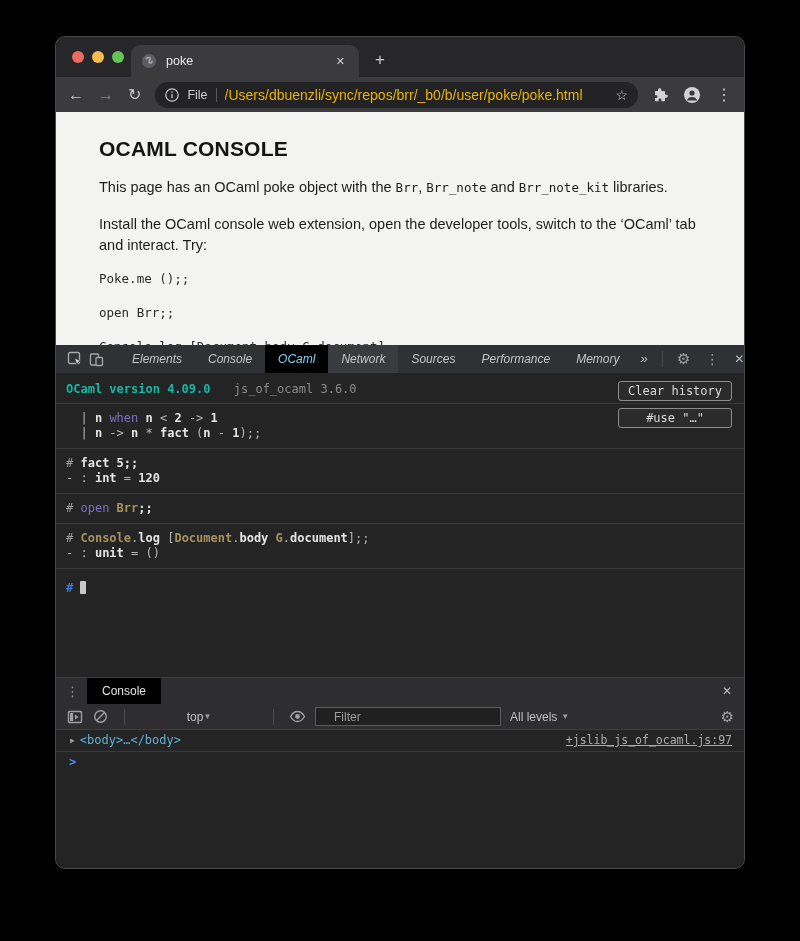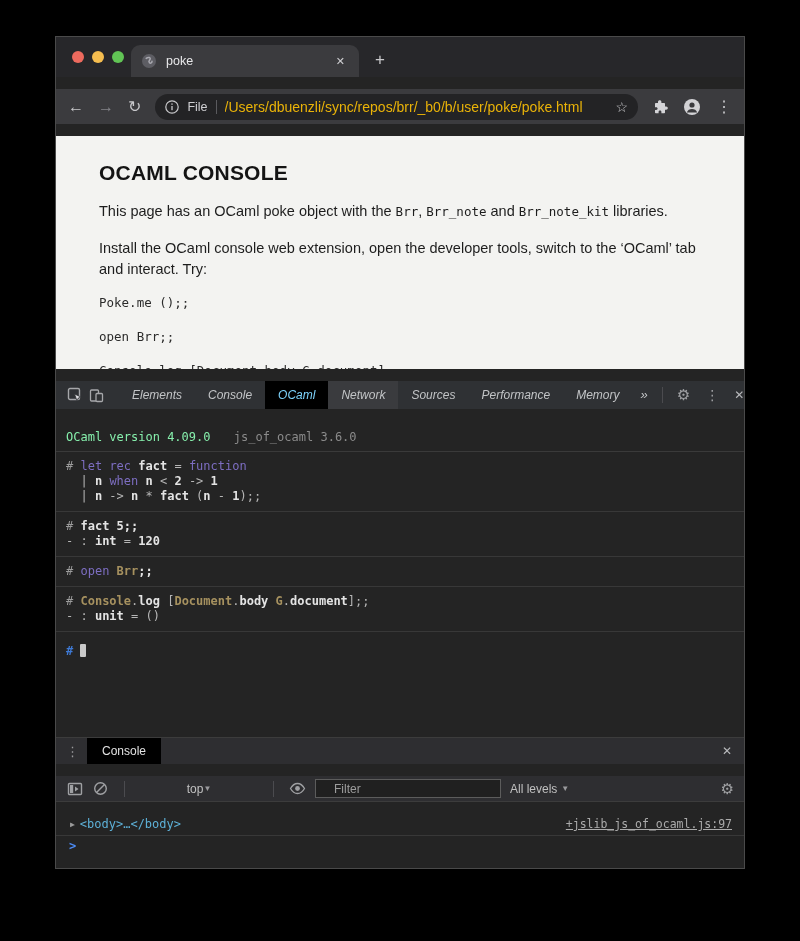--- a/index.html
+++ b/index.html
@@ -1,19 +1,19 @@
 <!DOCTYPE html>
 <html><head>
 <meta charset="utf-8">
 <style>
   html,body{margin:0;padding:0;background:#000;}
   body{width:800px;height:941px;position:relative;font-family:"Liberation Sans",sans-serif;-webkit-font-smoothing:antialiased;}
   .window{position:absolute;left:55px;top:36px;width:690px;height:833px;background:#242424;
-    border:1px solid #4a4a4a;border-radius:0;overflow:hidden;display:flex;flex-direction:column;
-    box-shadow:0 22px 60px rgba(0,0,0,.65);box-sizing:border-box;gap:12px;}
+    border:1px solid #4a4a4a;border-radius:10px;overflow:hidden;display:flex;flex-direction:column;
+    box-shadow:0 22px 60px rgba(0,0,0,.65);box-sizing:border-box;}
   
   .tabstrip{height:40px;background:#27272a;display:flex;align-items:flex-end;flex:none;position:relative;}
   .lights{position:absolute;left:16px;top:14px;display:flex;gap:8px;}
   .light{width:12px;height:12px;border-radius:50%;}
   .light.r{background:#ed6a5e}.light.y{background:#f5bd4f}.light.g{background:#61c455}
   .tab{margin-left:75px;width:228px;height:32px;background:#3b3b3e;border-radius:9px 9px 0 0;
     display:flex;align-items:center;padding:0 10px;box-sizing:border-box;color:#e8e8ea;font-size:12.5px;}
   .tab .favicon{width:16px;height:16px;margin-right:9px;flex:none;}
   .tab .title{flex:1;}
   .tab .x{color:#cfcfd2;font-size:11px;padding:2px 4px;}
@@ -42,21 +42,21 @@
   .dt-tab.sel{background:#000;color:#7dd3fc;}
   .dt-tab.hl{background:#3a3b3e;}
   .dt-more{padding:0 8px;font-size:13px;}
   .dt-right{margin-left:auto;display:flex;align-items:center;padding-right:10px;}
   .dt-gear{font-size:15px;color:#9fa0a3;padding:0 8px;}
   .dt-dots{font-size:14px;color:#9fa0a3;padding:0 7px;}
   .dt-x{font-size:12px;color:#b9babd;padding:0 8px;}
   
   .ocaml{height:304px;flex:none;background:#242424;font-family:"DejaVu Sans Mono",monospace;font-size:12px;position:relative;overflow:hidden;}
   .oc-head{padding:9px 10px 7px;border-bottom:1px solid #3a3a3a;}
-  .oc-version{color:#86efac;font-weight:normal;margin-top:44px;}
+  .oc-version{color:#14b8a6;font-weight:bold;margin-top:44px;}
   .oc-runtime{color:#8b8b8b;margin-left:16px;}
   .oc-btns{position:absolute;right:12px;top:8px;display:flex;flex-direction:column;gap:7px;z-index:2;}
   .oc-btn{min-width:96px;text-align:center;border:1px solid #8d8d8d;border-radius:3px;background:#2b2b2b;
     color:#d8d8d8;font-family:"DejaVu Sans Mono",monospace;font-size:12px;padding:2px 9px;box-sizing:border-box;}
   .repl-entry{border-bottom:1px solid #383838;padding:7px 10px;line-height:15px;}
   .repl-line{white-space:pre;}
   .tk-g{color:#9c9c9c}
   .tk-k{color:#7d6ec2}
   .tk-m{color:#a6915f;font-weight:bold}
   .tk-b{color:#e4e4e4;font-weight:bold}
@@ -170,27 +170,30 @@
     <span class="dt-tab dt-more">»</span>
     <div class="dt-right">
       <span class="vsep"></span>
       <span class="dt-gear">⚙</span>
       <span class="dt-dots">⋮</span>
       <span class="dt-x">✕</span>
     </div>
   </div>
 
   <div class="ocaml">
+    <div class="oc-btns">
+      <div class="oc-btn">Clear history</div>
+      <div class="oc-btn">#use "…"</div>
+    </div>
     <div class="oc-head">
       <span class="oc-version">OCaml version 4.09.0</span>
       <span class="oc-runtime">js_of_ocaml 3.6.0</span>
     </div>
     <div id="repl-entries">
         <div class="repl-entry">
-          <div class="repl-line"><span class="tk-g"># </span><span class="tk-k">let</span><span class="tk-p"> </span><span class="tk-k">rec</span><span class="tk-p"> </span><span class="tk-b">fact</span><span class="tk-p"> = </span><span class="tk-k">function</span></div>
           <div class="repl-line"><span class="tk-p">  | </span><span class="tk-b">n</span><span class="tk-p"> </span><span class="tk-k">when</span><span class="tk-p"> </span><span class="tk-b">n</span><span class="tk-p"> &lt; </span><span class="tk-b">2</span><span class="tk-p"> -&gt; </span><span class="tk-b">1</span></div>
           <div class="repl-line"><span class="tk-p">  | </span><span class="tk-b">n</span><span class="tk-p"> -&gt; </span><span class="tk-b">n</span><span class="tk-p"> * </span><span class="tk-b">fact</span><span class="tk-p"> (</span><span class="tk-b">n</span><span class="tk-p"> - </span><span class="tk-b">1</span><span class="tk-p">);;</span></div>
         </div>
         <div class="repl-entry">
           <div class="repl-line"><span class="tk-g"># </span><span class="tk-b">fact 5</span><span class="tk-b">;;</span></div>
           <div class="repl-line"><span class="tk-p">- : </span><span class="tk-b">int</span><span class="tk-p"> = </span><span class="tk-b">120</span></div>
         </div>
         <div class="repl-entry">
           <div class="repl-line"><span class="tk-g"># </span><span class="tk-k">open</span><span class="tk-p"> </span><span class="tk-m">Brr</span><span class="tk-b">;;</span></div>
         </div>

